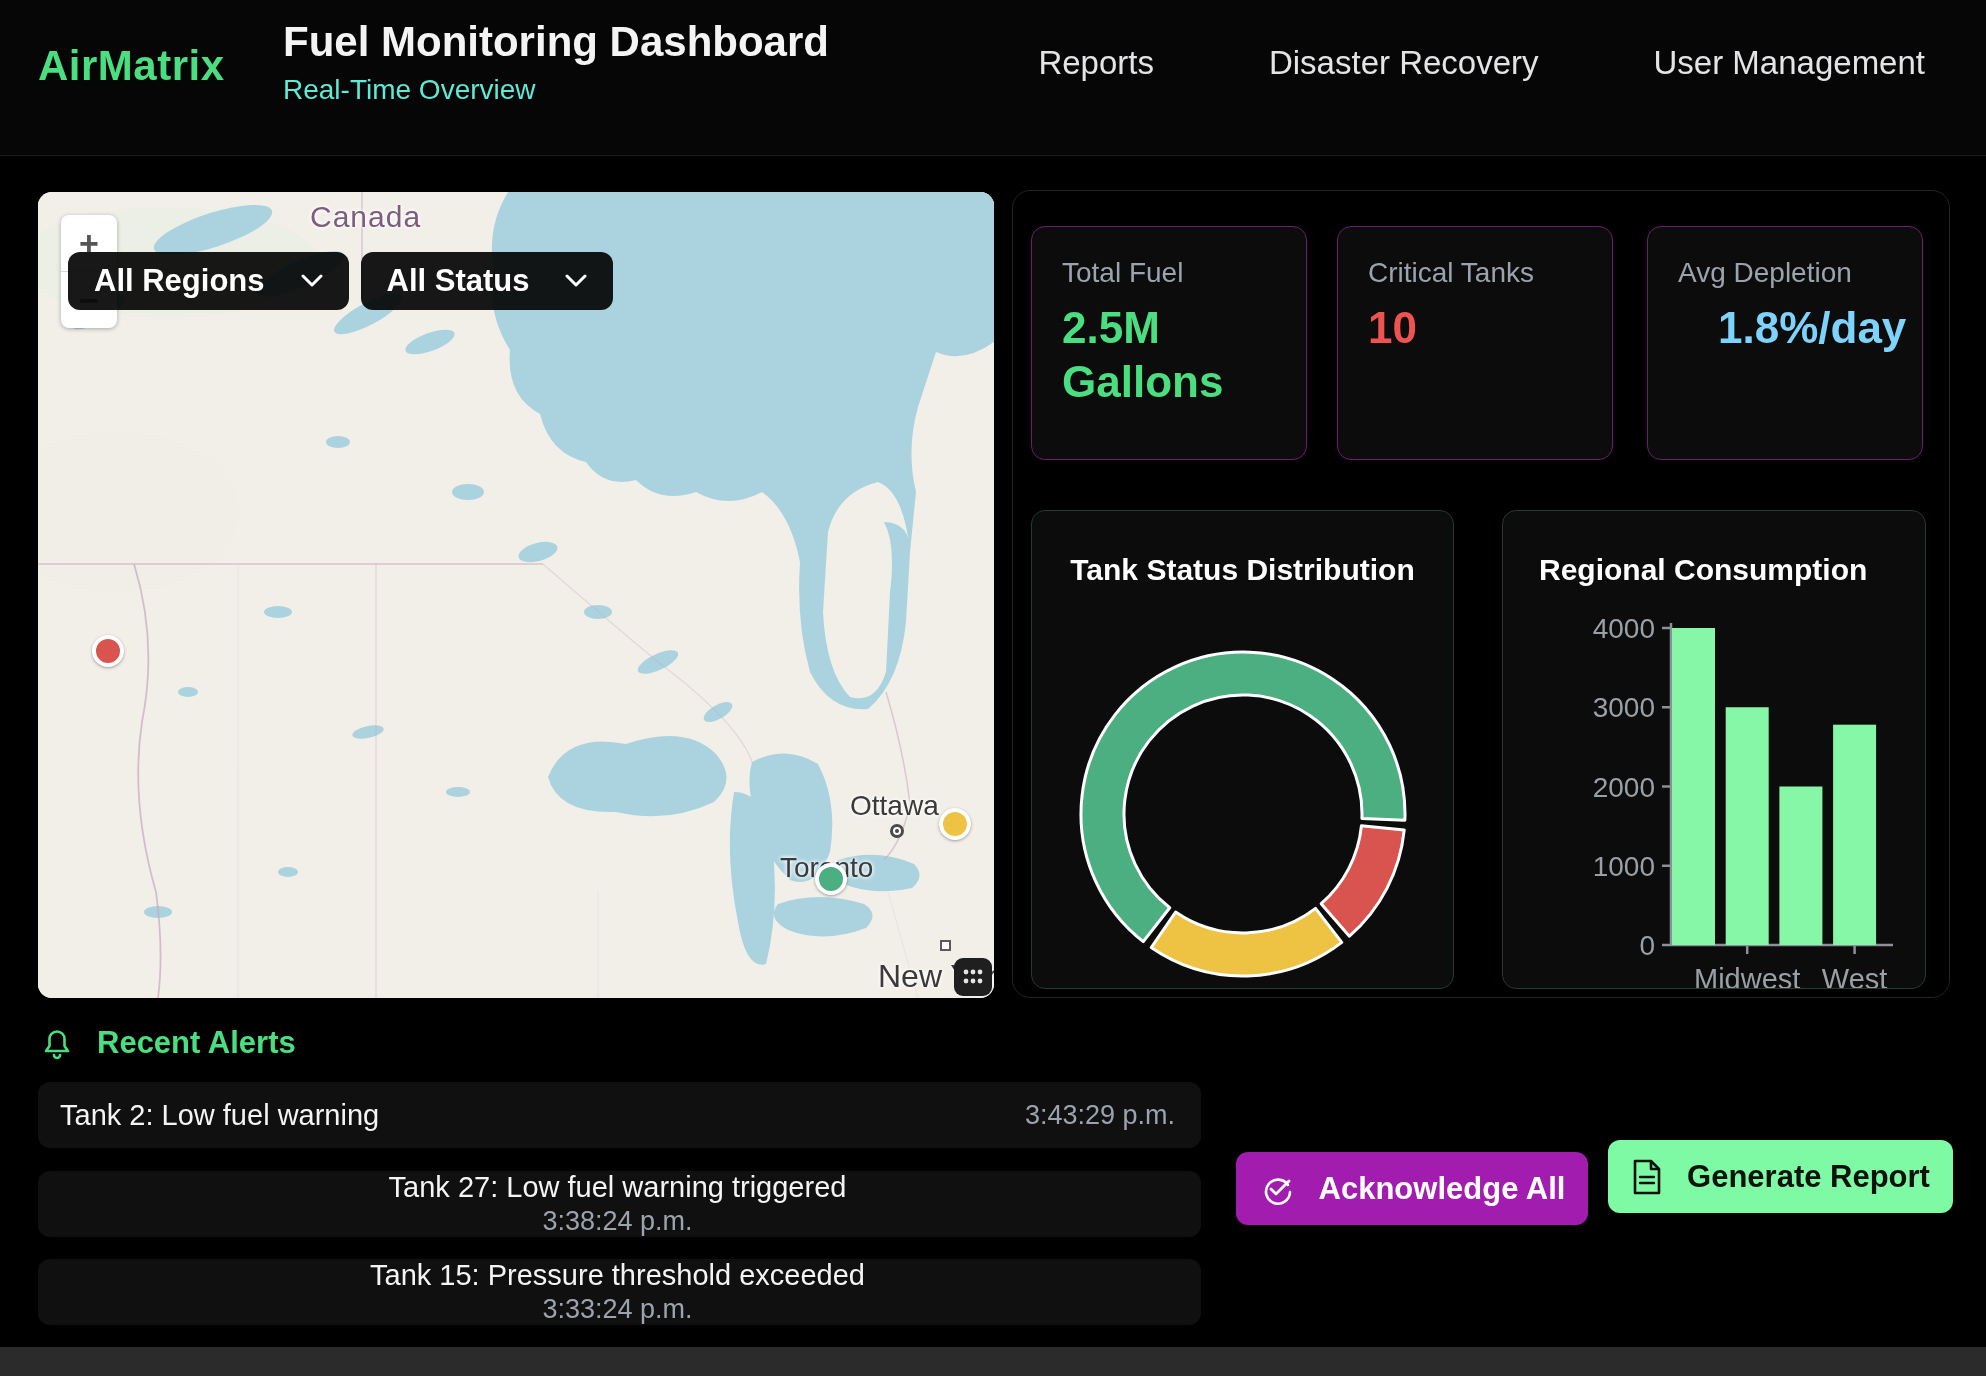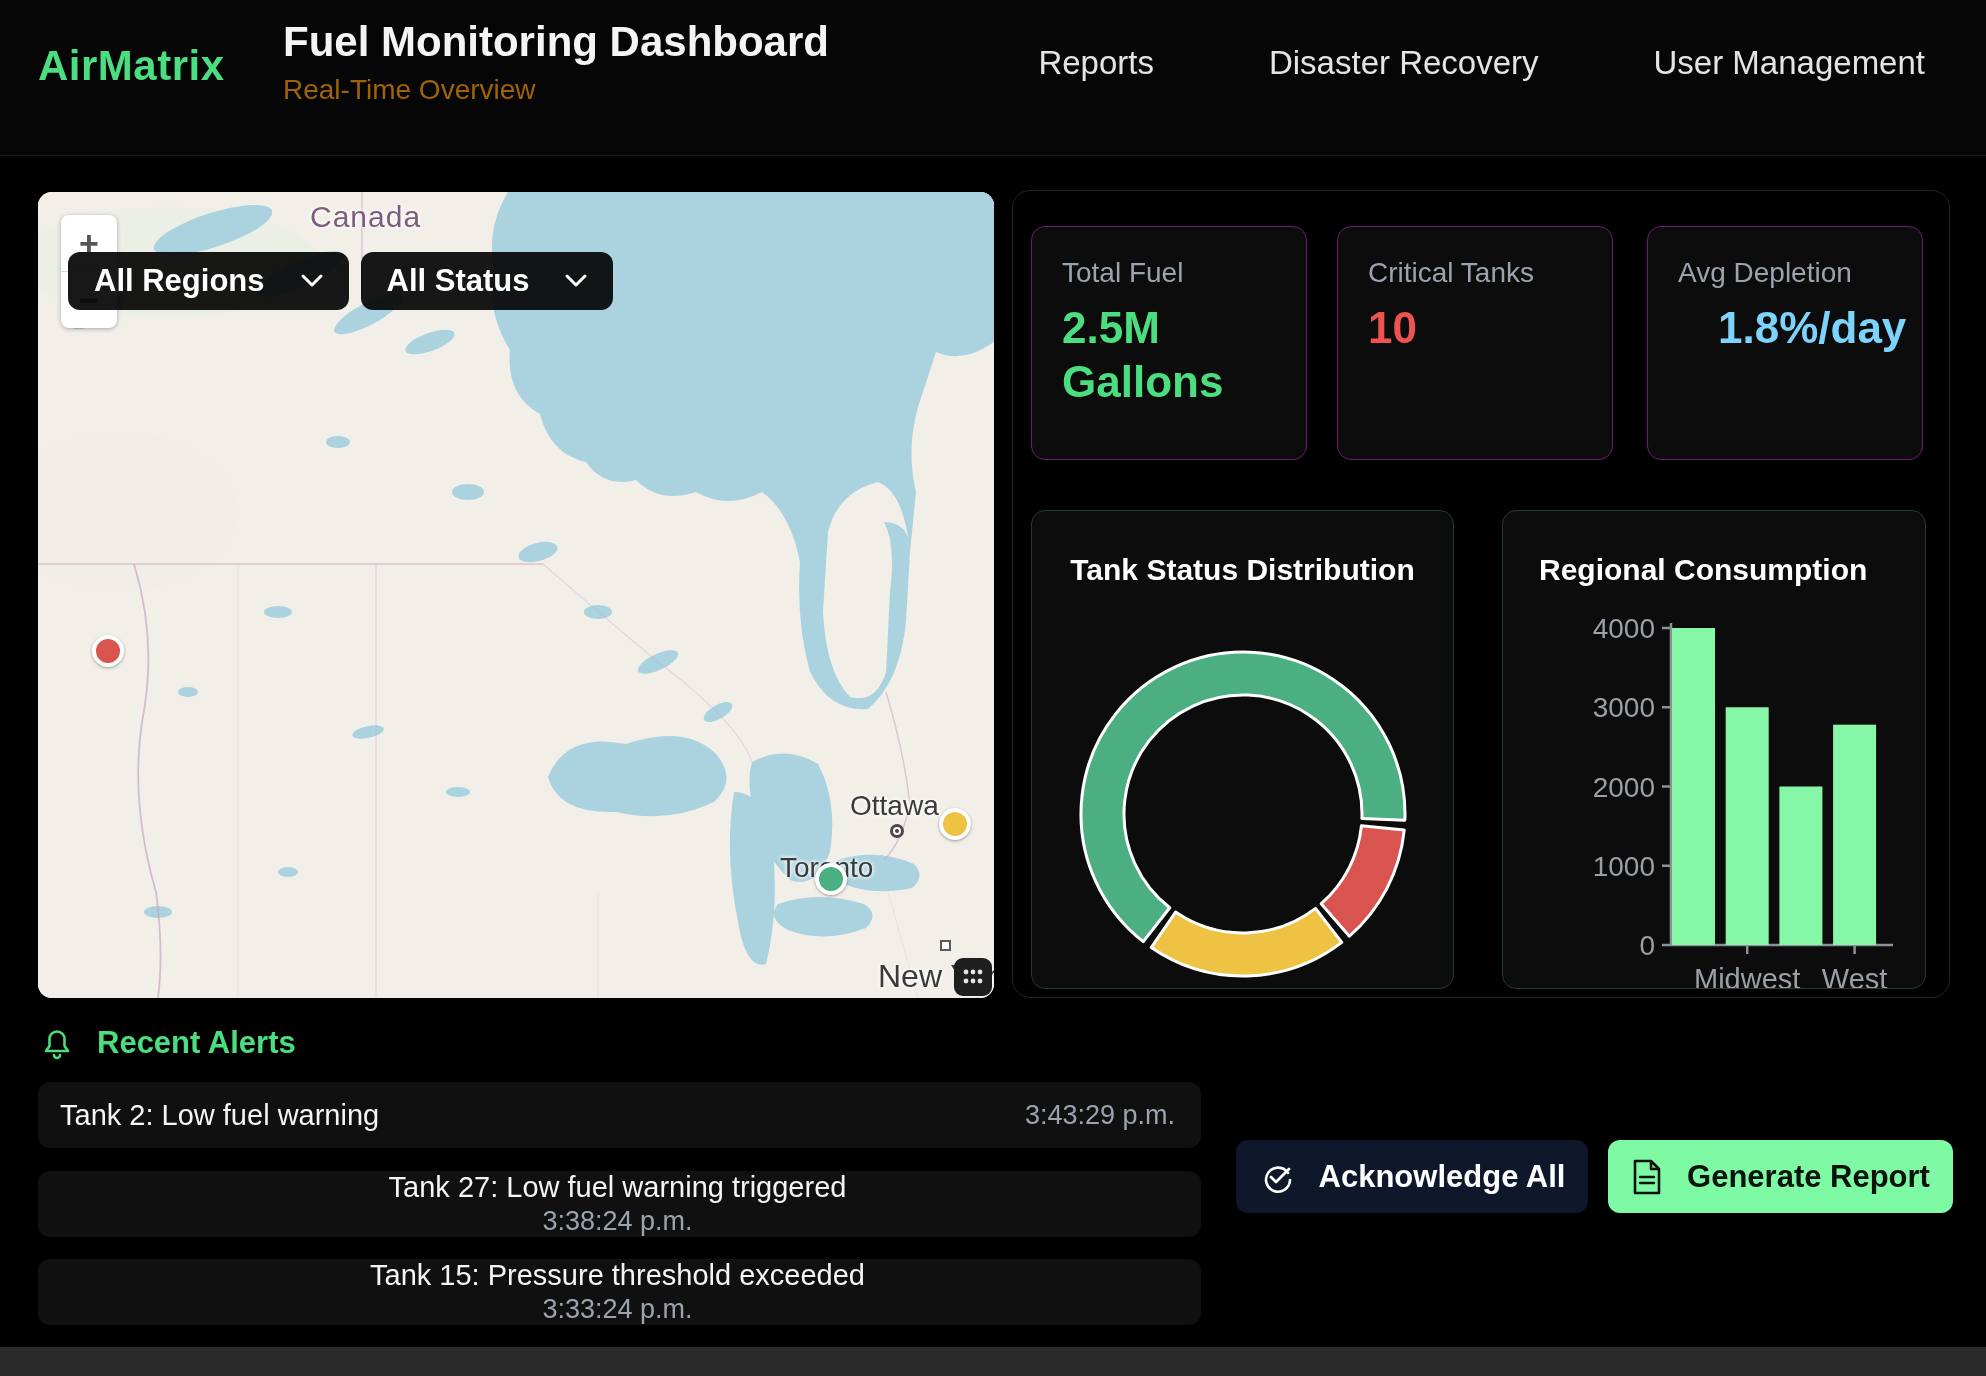--- a/index.html
+++ b/index.html
@@ -4,21 +4,21 @@
 <style>
   * { margin:0; padding:0; box-sizing:border-box; }
   html,body { background:#000; }
   body { font-family:"Liberation Sans", sans-serif; width:1986px; height:1376px; overflow:hidden; position:relative; color:#f4f4f5; }
 
   
   .header { position:absolute; left:0; top:0; width:1986px; height:156px; background:#060606; border-bottom:1px solid #1d1d1d; }
   .brand { position:absolute; left:38px; top:42px; font-size:42px; font-weight:bold; color:#4ade80; letter-spacing:0.5px; }
   .title-block { position:absolute; left:283px; top:18px; }
   .page-title { font-size:42px; font-weight:bold; color:#f4f4f5; }
-  .page-subtitle { font-size:28px; color:#a16207; margin-top:8px; }
+  .page-subtitle { font-size:28px; color:#5eead4; margin-top:8px; }
   .nav { position:absolute; right:61px; top:0; height:126px; display:flex; align-items:center; gap:115px; }
   .nav-item { font-size:33px; color:#e4e4e7; cursor:pointer; }
 
   
   .map-panel { position:absolute; left:38px; top:192px; width:956px; height:806px; border-radius:14px; overflow:hidden; background:#f2efe9; }
   .map-svg { position:absolute; left:0; top:0; width:956px; height:806px; }
   .map-label { position:absolute; color:#3a3a3a; text-shadow:0 0 4px #fff, 0 0 4px #fff; white-space:nowrap; }
   .lbl-country { font-size:30px; color:#7d5d7d; letter-spacing:1px; }
   .lbl-city { font-size:28px; }
   .lbl-big { font-size:32px; }
@@ -54,21 +54,21 @@
 
   
   .alerts-header { position:absolute; left:39px; top:1024px; display:flex; align-items:center; gap:22px; }
   .alerts-title { font-size:31px; font-weight:bold; color:#4ade80; }
   .alert-row { position:absolute; left:38px; width:1163px; height:66px; background:#101010; border-radius:12px; display:flex; align-items:center; justify-content:space-between; padding:0 26px 0 22px; }
   .alert-msg { font-size:29px; color:#f4f4f5; }
   .alert-time { font-size:27px; color:#9ca3af; }
   .row-0 { top:1082px; } .row-1 { top:1171px;flex-direction:column; } .row-2 { top:1259px;flex-direction:column; }
 
   .btn { position:absolute; top:1140px; height:73px; border-radius:12px; display:flex; align-items:center; justify-content:center; gap:24px; font-size:31px; font-weight:bold; cursor:pointer; border:none; font-family:"Liberation Sans", sans-serif; }
-  .btn-ack { left:1236px; width:352px; background:#0f172a; color:#fff; }
+  .btn-ack { left:1236px; width:352px; background:#a21caf; color:#fff;margin-top:12px; }
   .btn-gen { left:1608px; width:345px; background:#7ef9a4; color:#0a120c; }
 
   .bottom-bar { position:absolute; left:0; bottom:0; width:1986px; height:29px; background:#2b2b2b; }
 </style>
 </head>
 <body>
 
 <div class="header">
   <div class="brand">AirMatrix</div>
   <div class="title-block">

